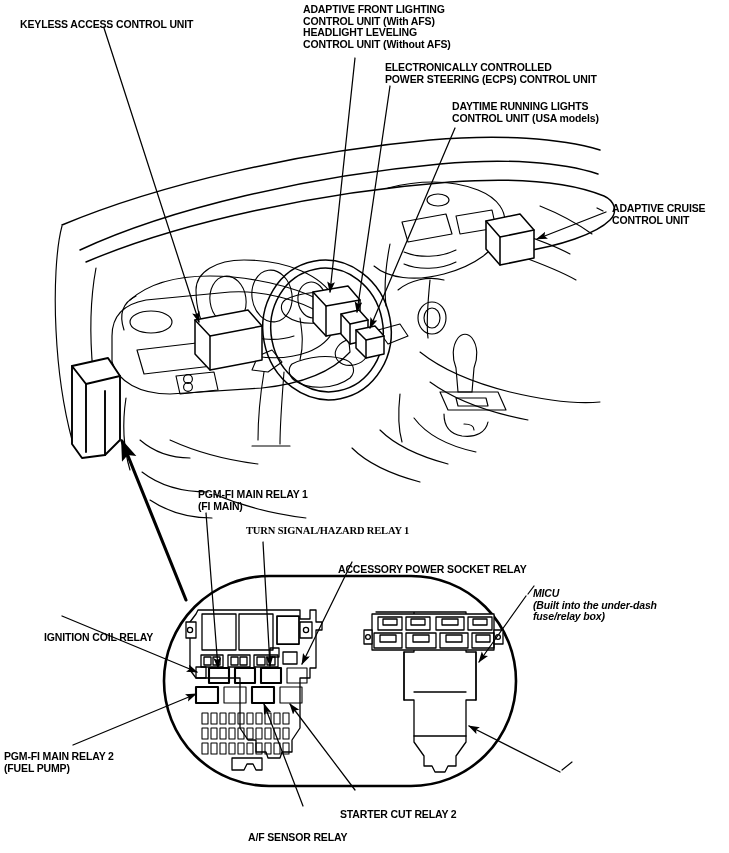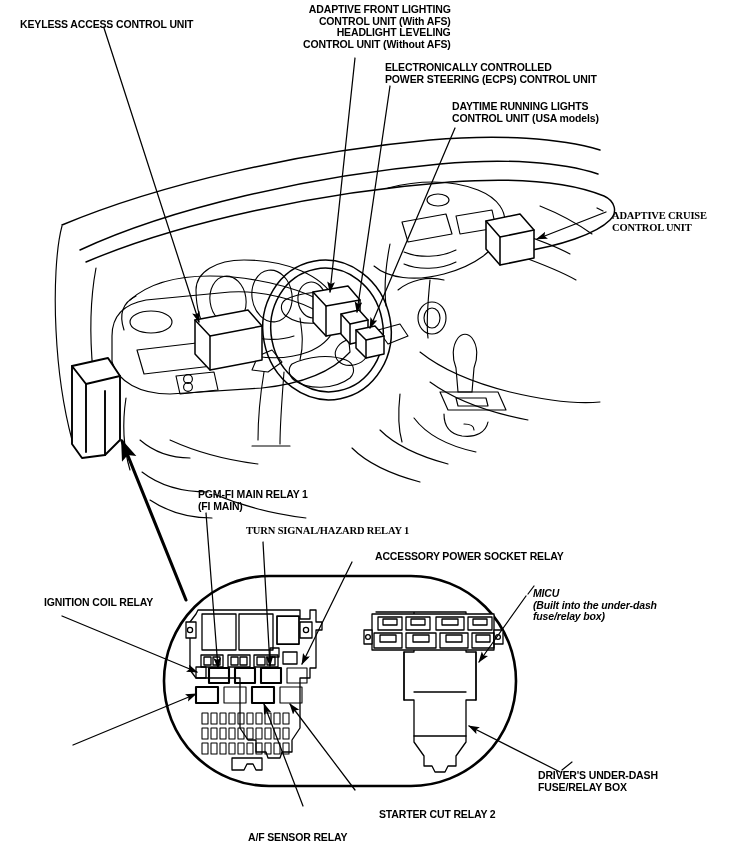--- a/index.html
+++ b/index.html
@@ -344,37 +344,37 @@
 
     <g stroke-width="1.2">
       <path d="M528,594 L534,586"></path>
       <path d="M562,770 L572,762"></path>
       <path d="M603,211 L597,208"></path>
     </g>
   </g>
 </svg>
 
 <div class="lbl" style="left:20px;  top:19px;">KEYLESS ACCESS CONTROL UNIT</div>
-<div class="lbl" style="left:303px; top:4px;text-align:right;">ADAPTIVE FRONT LIGHTING
+<div class="lbl" style="left:303px; top:4px;">ADAPTIVE FRONT LIGHTING
 CONTROL UNIT (With AFS)
 HEADLIGHT LEVELING
 CONTROL UNIT (Without AFS)</div>
 <div class="lbl" style="left:452px; top:101px;">DAYTIME RUNNING LIGHTS
 CONTROL UNIT (USA models)</div>
 <div class="lbl" style="left:385px; top:62px;">ELECTRONICALLY CONTROLLED
 POWER STEERING (ECPS) CONTROL UNIT</div>
-<div class="lbl" style="left:612px; top:210px;font-family:Liberation Serif, serif;">ADAPTIVE CRUISE
+<div class="lbl" style="left:612px; top:203px;">ADAPTIVE CRUISE
 CONTROL UNIT</div>
 
 <div class="lbl" style="left:187px; top:489px;margin-left:11px;">PGM-FI MAIN RELAY 1
 (FI MAIN)</div>
 <div class="lbl" style="left:246px; top:525px;font-family:Liberation Serif, serif;">TURN SIGNAL/HAZARD RELAY 1</div>
-<div class="lbl" style="left:338px; top:551px;margin-left:37px;">ACCESSORY POWER SOCKET RELAY</div>
+<div class="lbl" style="left:338px; top:564px;">ACCESSORY POWER SOCKET RELAY</div>
 <div class="lbl" style="left:533px; top:588px;font-style:italic;">MICU
 (Built into the under-dash
 fuse/relay box)</div>
-<div class="lbl" style="left:4px;   top:597px;padding-left:40px;">IGNITION COIL RELAY</div>
-<div class="lbl" style="left:340px; top:809px;margin-left:39px;">STARTER CUT RELAY 2</div>
+<div class="lbl" style="left:4px;   top:632px;padding-left:40px;">IGNITION COIL RELAY</div>
+<div class="lbl" style="left:4px;   top:751px;">PGM-FI MAIN RELAY 2
+(FUEL PUMP)</div>
+<div class="lbl" style="left:340px; top:809px;">STARTER CUT RELAY 2</div>
 <div class="lbl" style="left:248px; top:832px;">A/F SENSOR RELAY</div>
-<div class="lbl" style="left:538px; top:770px;">DRIVER'S UNDER-DASH
-FUSE/RELAY BOX</div>
 
 </div>
 
 </body></html>

